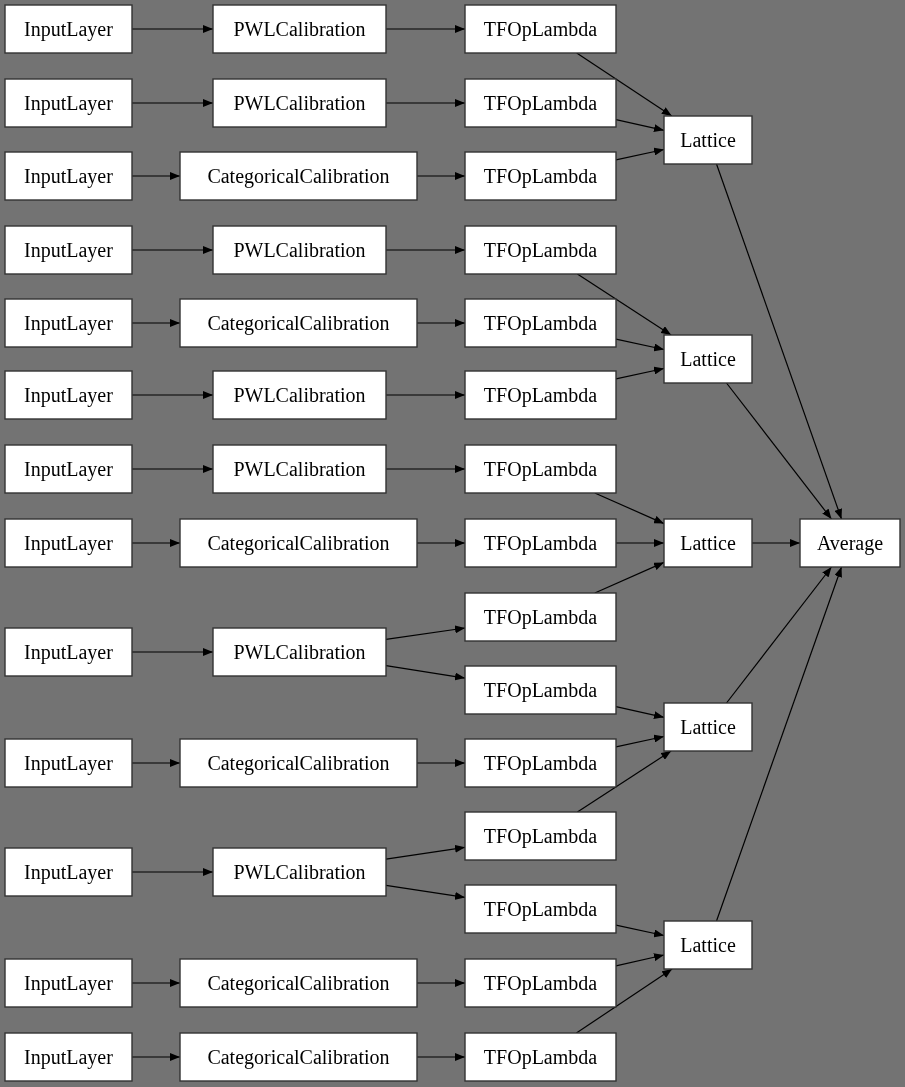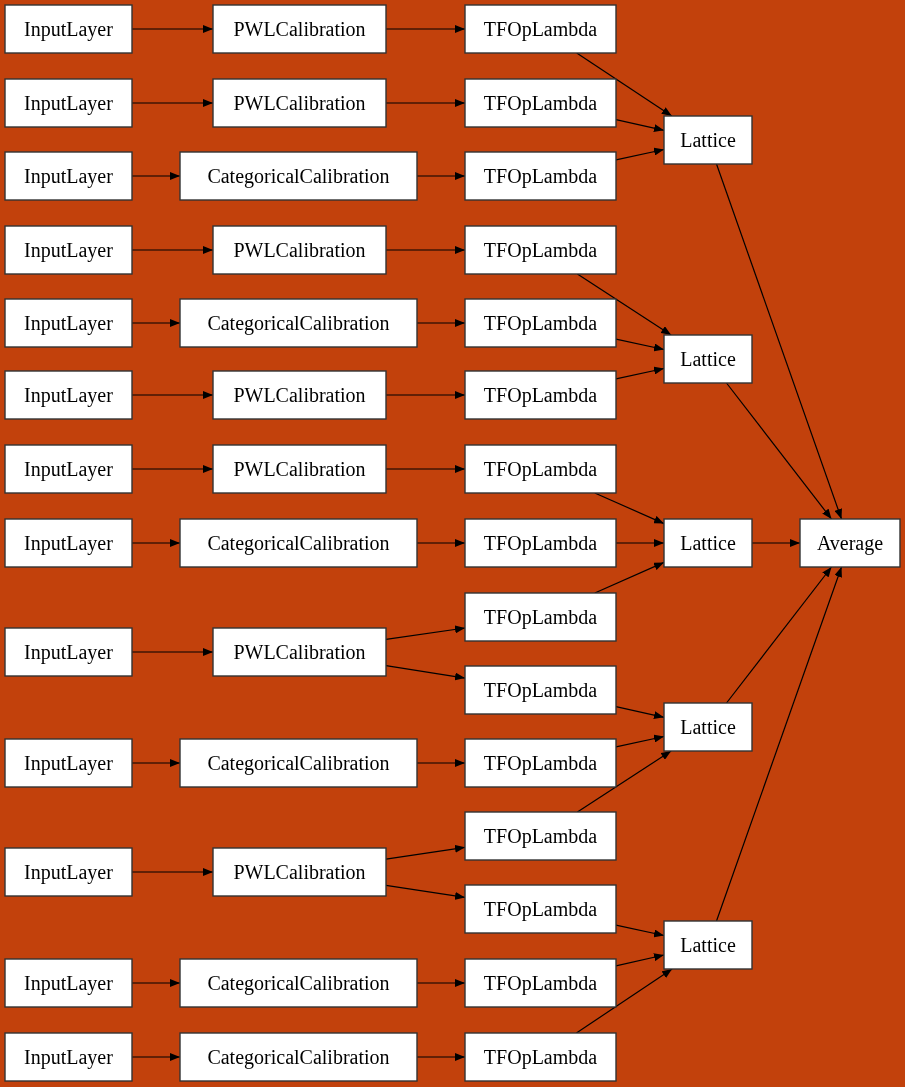--- a/index.html
+++ b/index.html
@@ -4,21 +4,21 @@
 <style>
   html, body {
     margin: 0;
     padding: 0;
     background: #ffffff;
   }
   .canvas {
     position: relative;
     width: 905px;
     height: 1087px;
-    background: #c2410c;
+    background: #737373;
     overflow: hidden;
   }
   svg {
     display: block;
   }
   .node-rect {
     fill: #ffffff;
     stroke: #333333;
     stroke-width: 1.4;
   }

